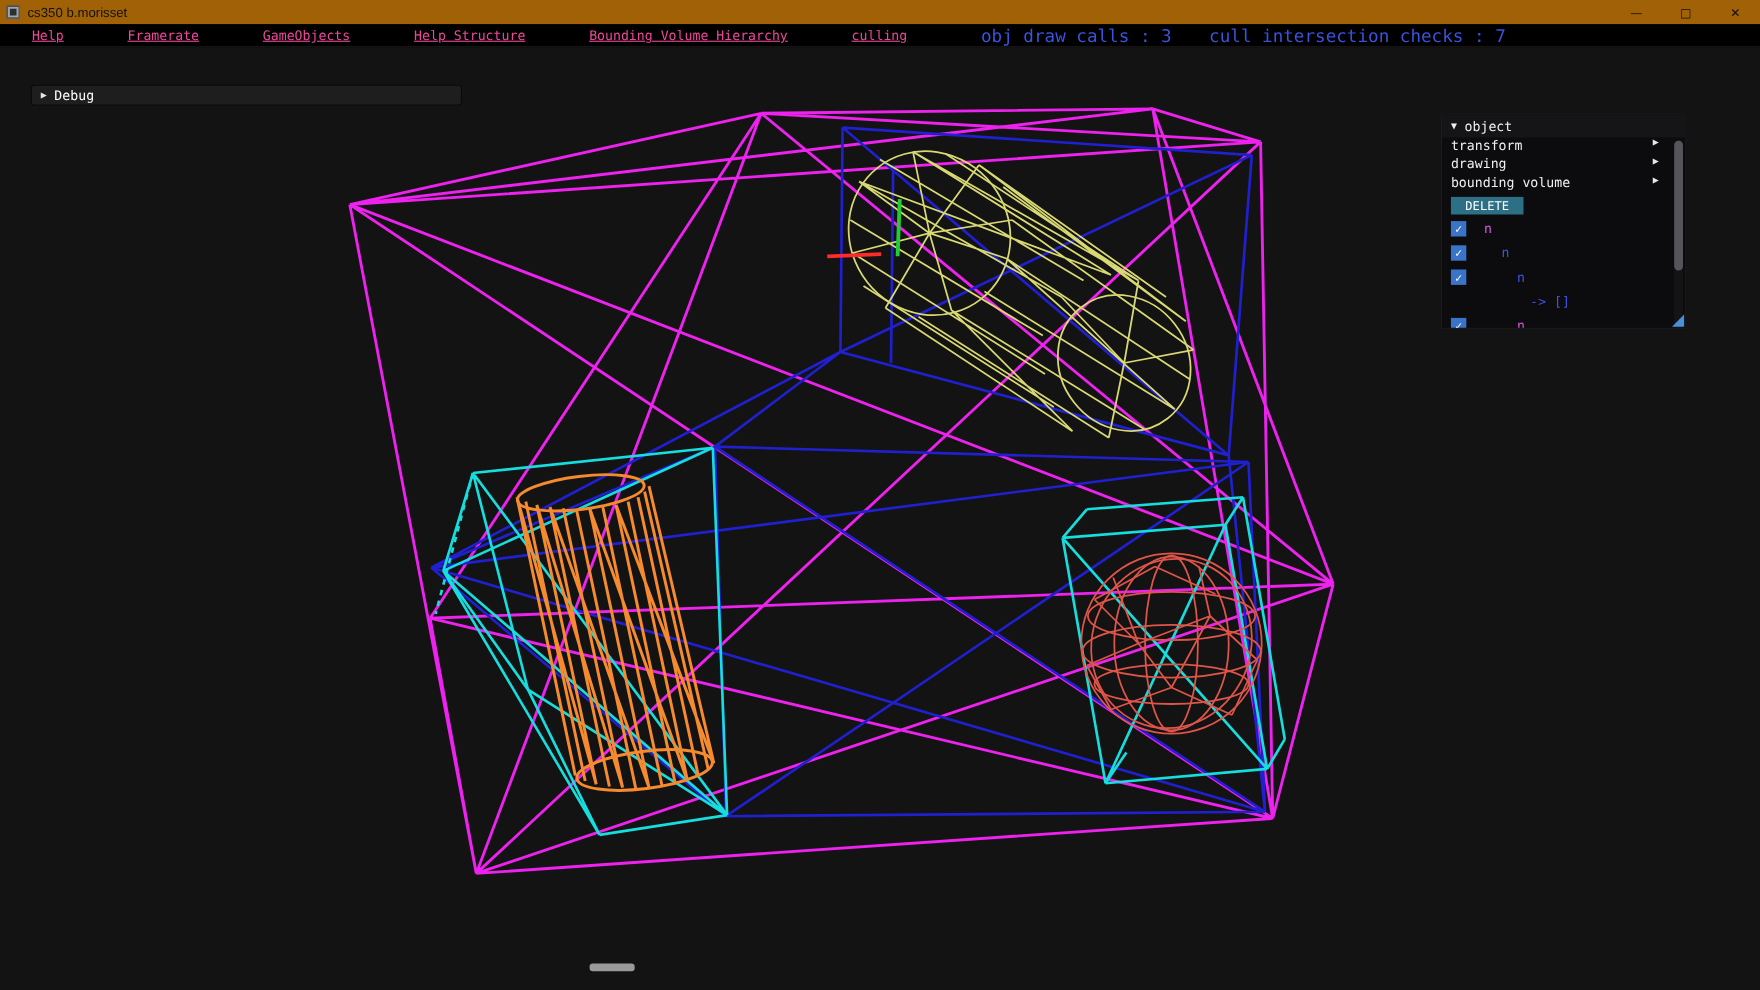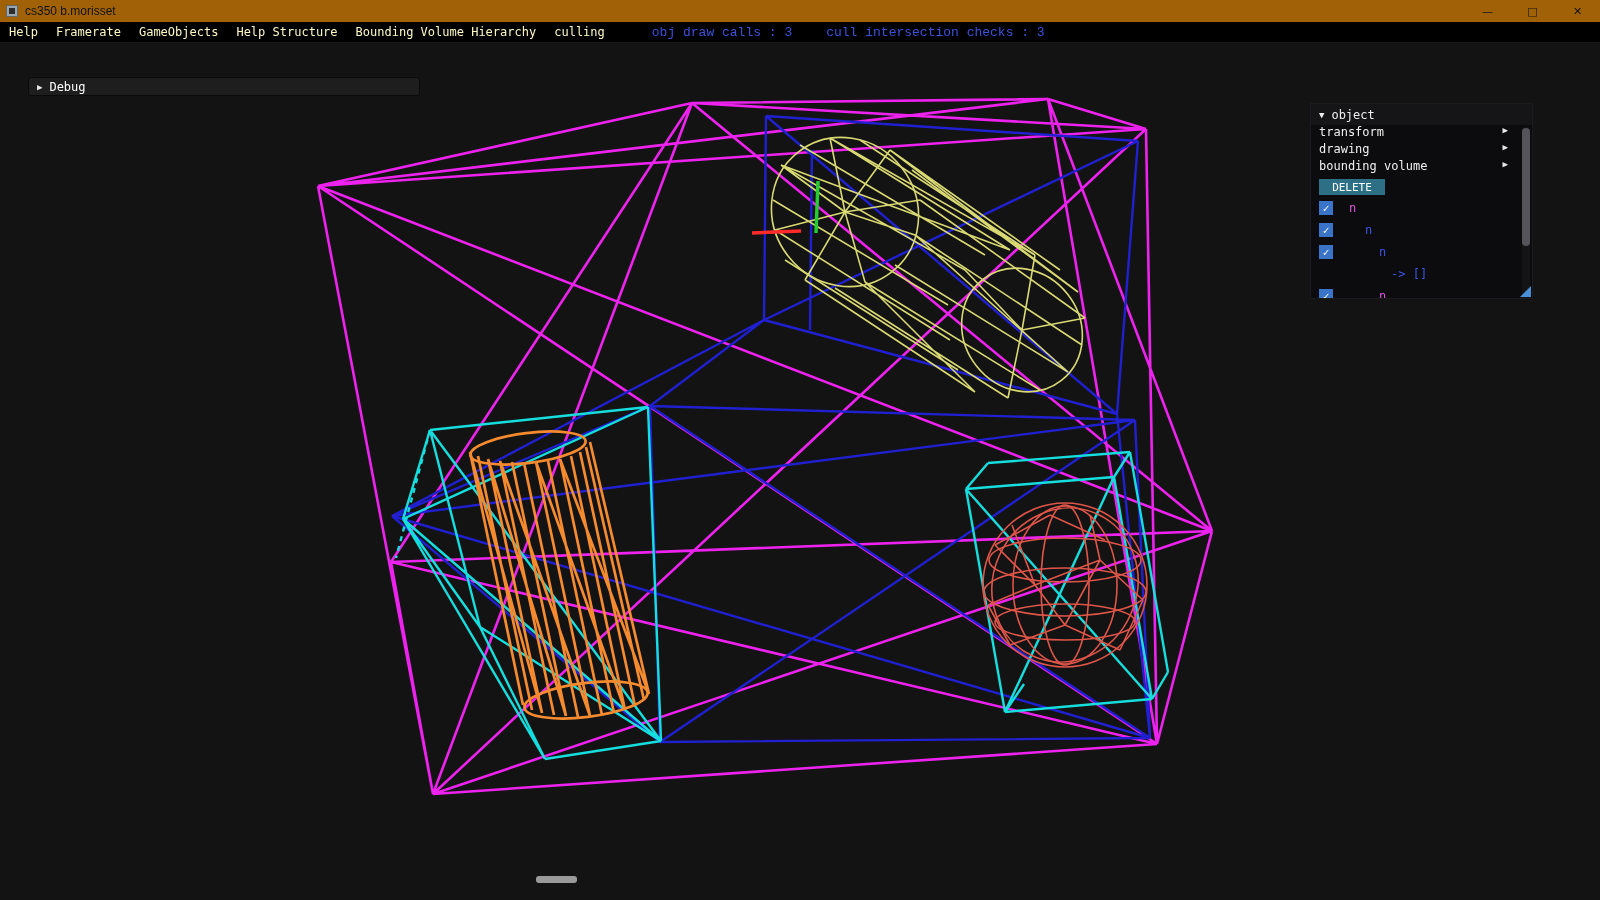--- a/index.html
+++ b/index.html
@@ -14,22 +14,22 @@
   .title-text { margin-left:7px; font-family:"Liberation Sans", sans-serif;
                 font-size:12px; color:#111; }
   .win-controls { margin-left:auto; display:flex; height:22px; }
   .win-btn { width:45px; height:22px; display:flex; align-items:center; justify-content:center;
              font-family:"DejaVu Sans", sans-serif; font-size:11px; color:#111; cursor:default; }
 
   
   .menubar { position:absolute; left:0; top:22px; width:1600px; height:21px;
              background:#000; display:flex; align-items:center; z-index:10;
              border-bottom:1px solid #1a1a1a; }
-  .menu-item { color:#fef9c3; font-size:12px; padding:0 9px; white-space:pre; }
-  .menu-stat { font-size:13px; white-space:pre;font-family:Liberation Mono, monospace; }
+  .menu-item { color:#ec4899; font-size:12px; padding:0 29px; white-space:pre;text-decoration:underline; }
+  .menu-stat { font-size:16px; white-space:pre; }
   .menu-stat.first { margin-left:38px; }
   .menu-stat.second { margin-left:34px; }
 
   
   .viewport { position:absolute; left:0; top:0; width:1600px; height:900px; z-index:1; }
   svg path, svg ellipse, svg circle, svg line { fill:none; }
   .w-magenta { stroke-width:2.6; }
   .w-blue    { stroke-width:2.4; }
   .w-cyan    { stroke-width:2.4; }
   .w-cyan-dash { stroke-width:2.4; stroke-dasharray:5 5; }
@@ -164,21 +164,21 @@
 </div>
 
 <div class="menubar">
   <span class="menu-item">Help</span>
   <span class="menu-item">Framerate</span>
   <span class="menu-item">GameObjects</span>
   <span class="menu-item">Help Structure</span>
   <span class="menu-item">Bounding Volume Hierarchy</span>
   <span class="menu-item">culling</span>
   <span class="menu-stat first" style="color: rgb(59, 82, 220);">obj draw calls : 3</span>
-  <span class="menu-stat second" style="color: rgb(59, 82, 220);">cull intersection checks : 3</span>
+  <span class="menu-stat second" style="color: rgb(59, 82, 220);">cull intersection checks : 7</span>
 </div>
 
 <div class="debug-bar">
   <span class="debug-arrow">▶</span>
   <span>Debug</span>
 </div>
 
 <div class="obj-panel">
   <div class="obj-title">
     <span class="arrow">▼</span>

